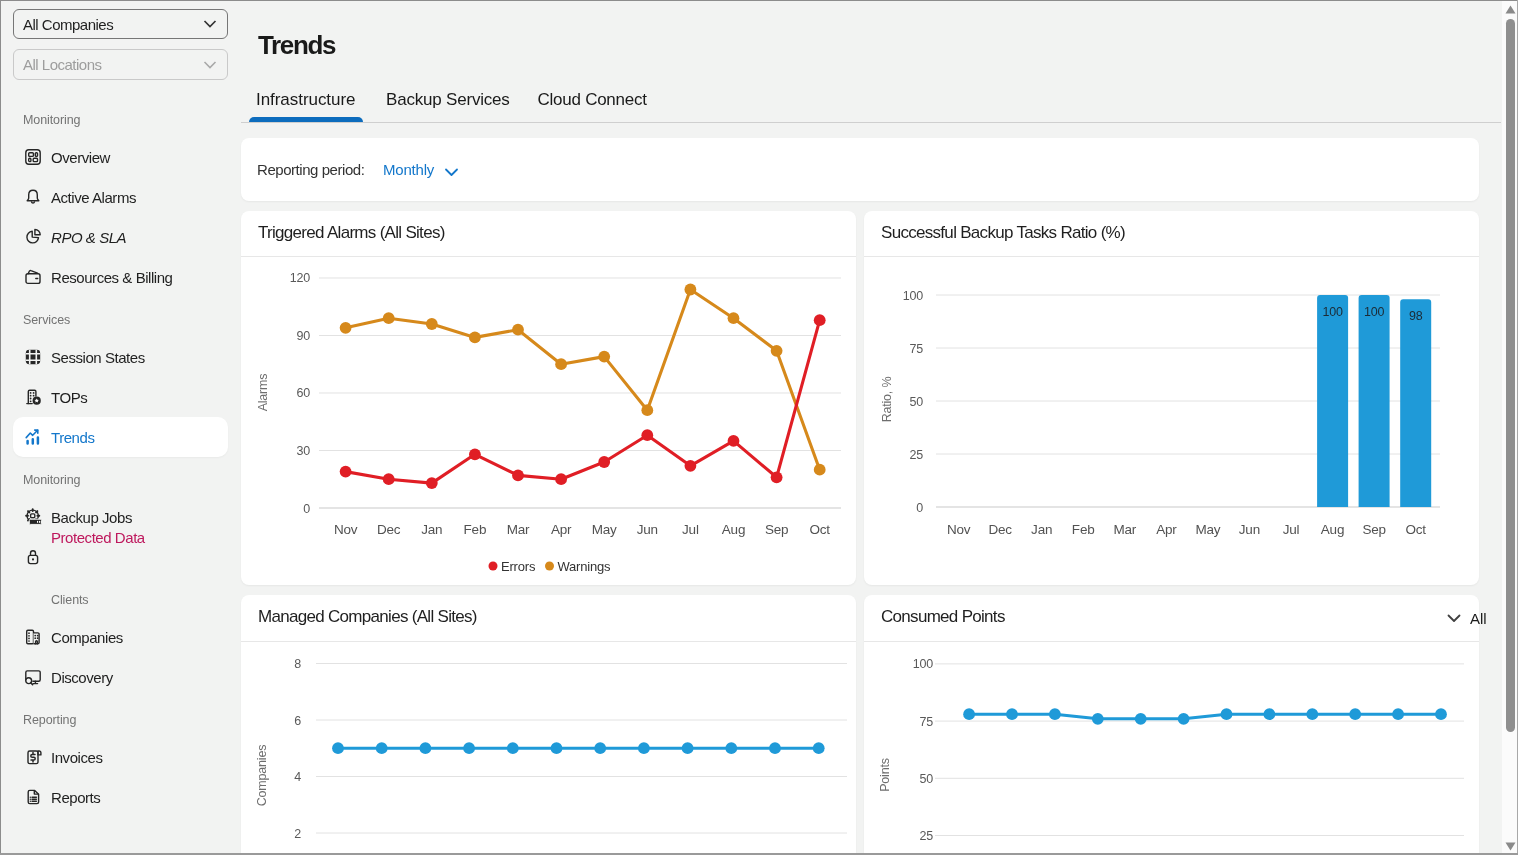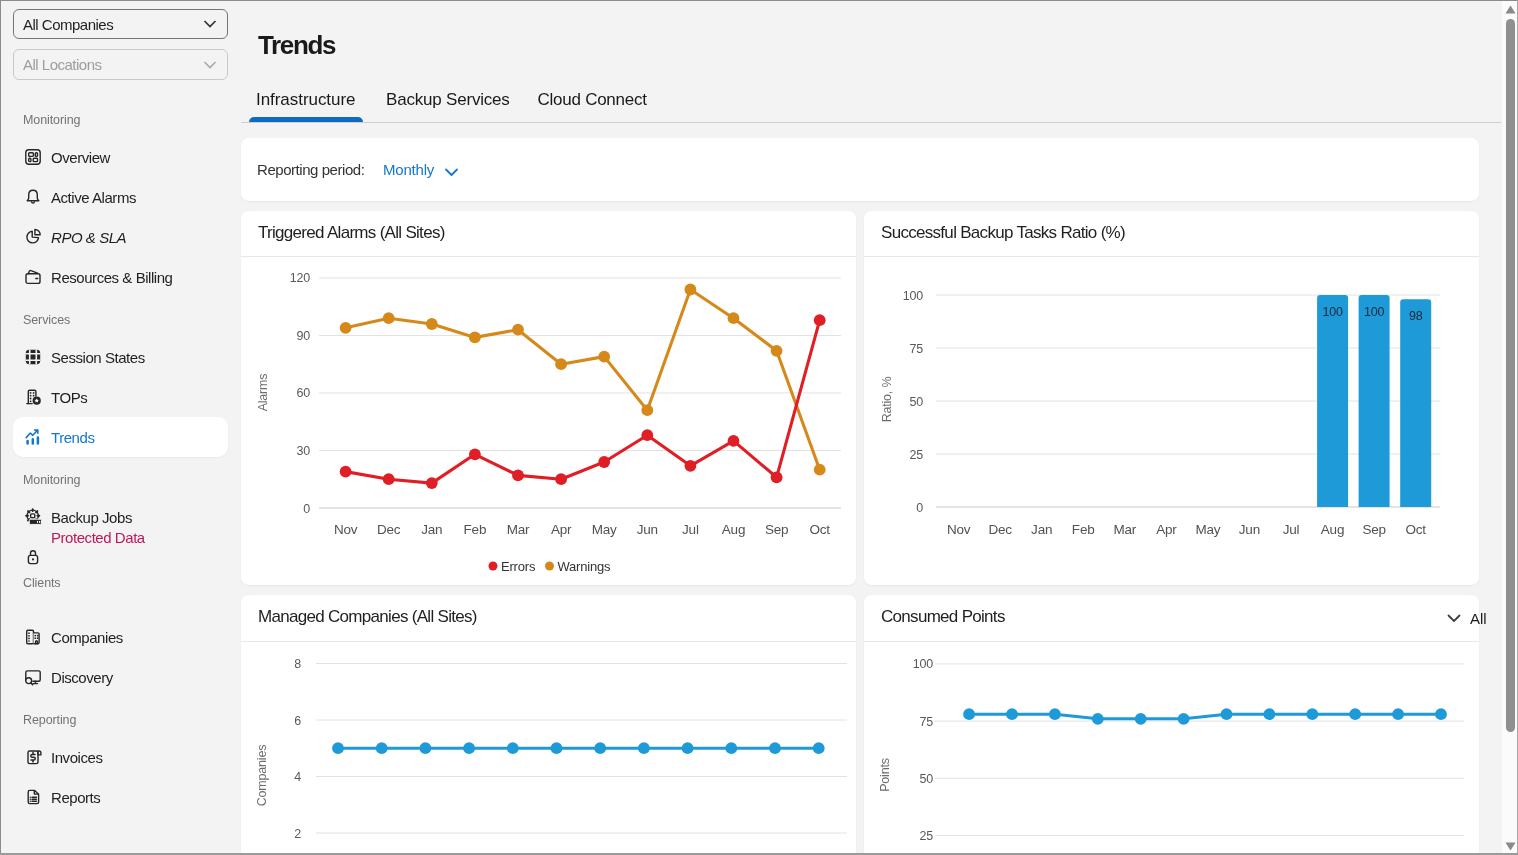--- a/index.html
+++ b/index.html
@@ -26,21 +26,21 @@
     </svg>
 <div class="abs" style="left:13px;top:49px;width:215px;height:31px;border:1px solid #c9c9c9;border-radius:6px;"></div>
 <div class="navtxt" style="left:23px;top:56px;color:#9d9d9d;letter-spacing:-0.5px;">All Locations</div>
 <svg class="abs" style="left:202px;top:60px;" width="16" height="10" viewBox="0 0 16 10">
  <polyline points="2.5,2 8,7.5 13.5,2" fill="none" stroke="#a9a9a9" stroke-width="1.6"></polyline>
     </svg>
 
 <div class="seclab" style="top:113.0px;">Monitoring</div>
 <div class="seclab" style="top:313.0px;">Services</div>
 <div class="seclab" style="top:473.0px;">Monitoring</div>
-<div class="seclab" style="top:576px;">Clients</div>
+<div class="seclab" style="top:593.0px;margin-left:28px;">Clients</div>
 <div class="seclab" style="top:713.0px;">Reporting</div>
 <div class="abs" style="left:13px;top:417px;width:215px;height:40px;background:#fff;border-radius:10px;box-shadow:0 1px 2px rgba(0,0,0,.04);"></div>
 <svg class="abs" style="left:24px;top:148px;" width="18" height="18" viewBox="0 0 18 18">
       <rect x="1.8" y="1.8" width="14.4" height="14.4" rx="3" fill="none" stroke="#262626" stroke-width="1.4" stroke-linecap="round" stroke-linejoin="round"></rect>
 <rect x="4.7" y="4.7" width="4.7" height="3.7" rx="0.9" fill="none" stroke="#262626" stroke-width="1.4" stroke-linecap="round" stroke-linejoin="round"></rect>
 <rect x="11.3" y="4.7" width="2.2" height="3.7" rx="0.9" fill="none" stroke="#262626" stroke-width="1.4" stroke-linecap="round" stroke-linejoin="round"></rect>
 <rect x="4.7" y="10.3" width="2.2" height="3.3" rx="0.9" fill="none" stroke="#262626" stroke-width="1.4" stroke-linecap="round" stroke-linejoin="round"></rect>
 <rect x="9.2" y="10.3" width="4.3" height="3.3" rx="0.9" fill="none" stroke="#262626" stroke-width="1.4" stroke-linecap="round" stroke-linejoin="round"></rect>
     </svg>
 <div class="navtxt" style="top:148.5px;color:#1f1f1f;">Overview</div>

